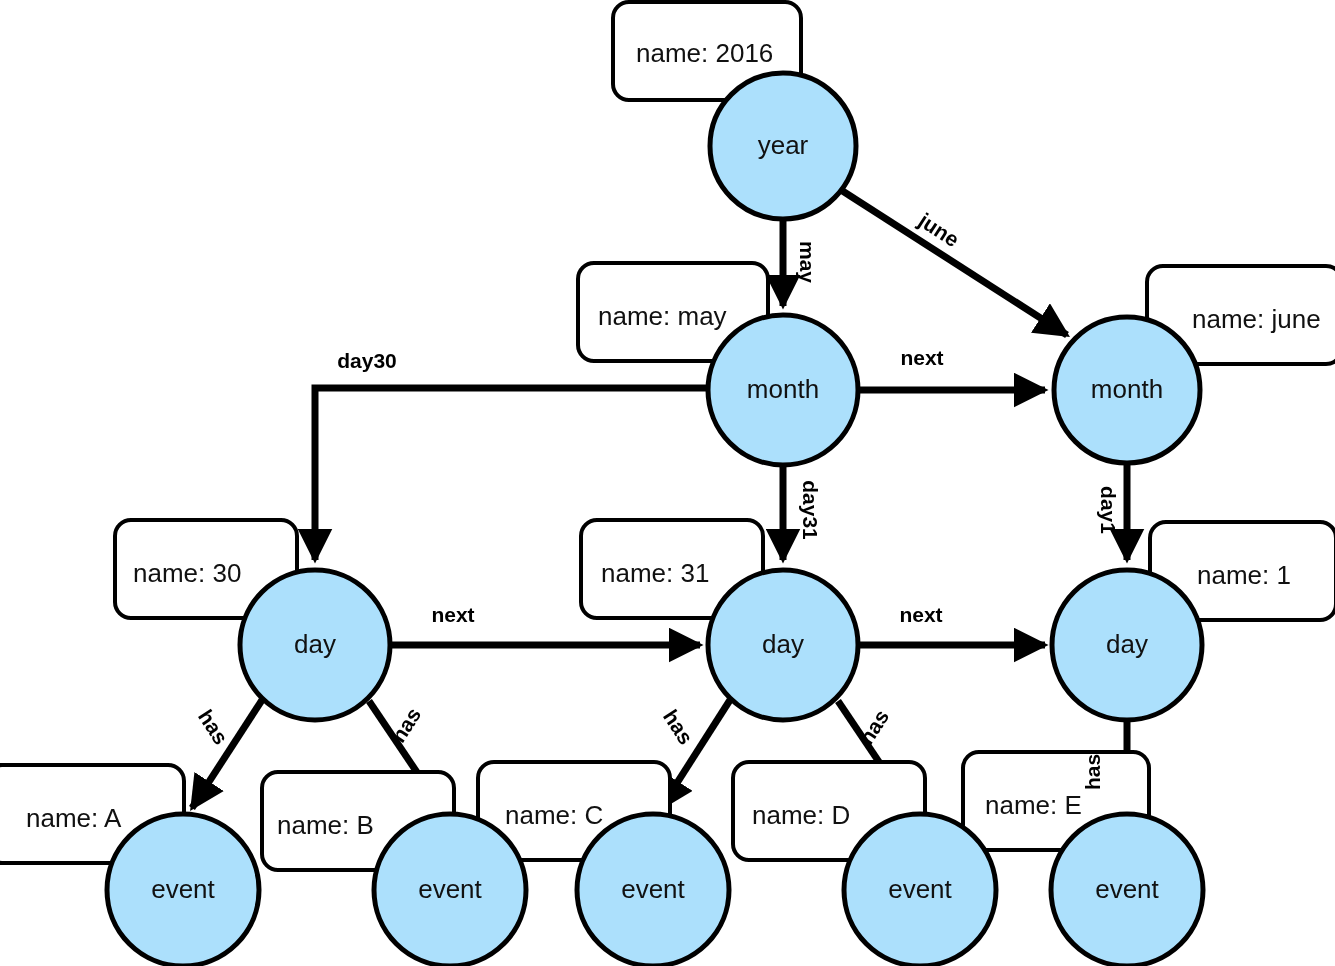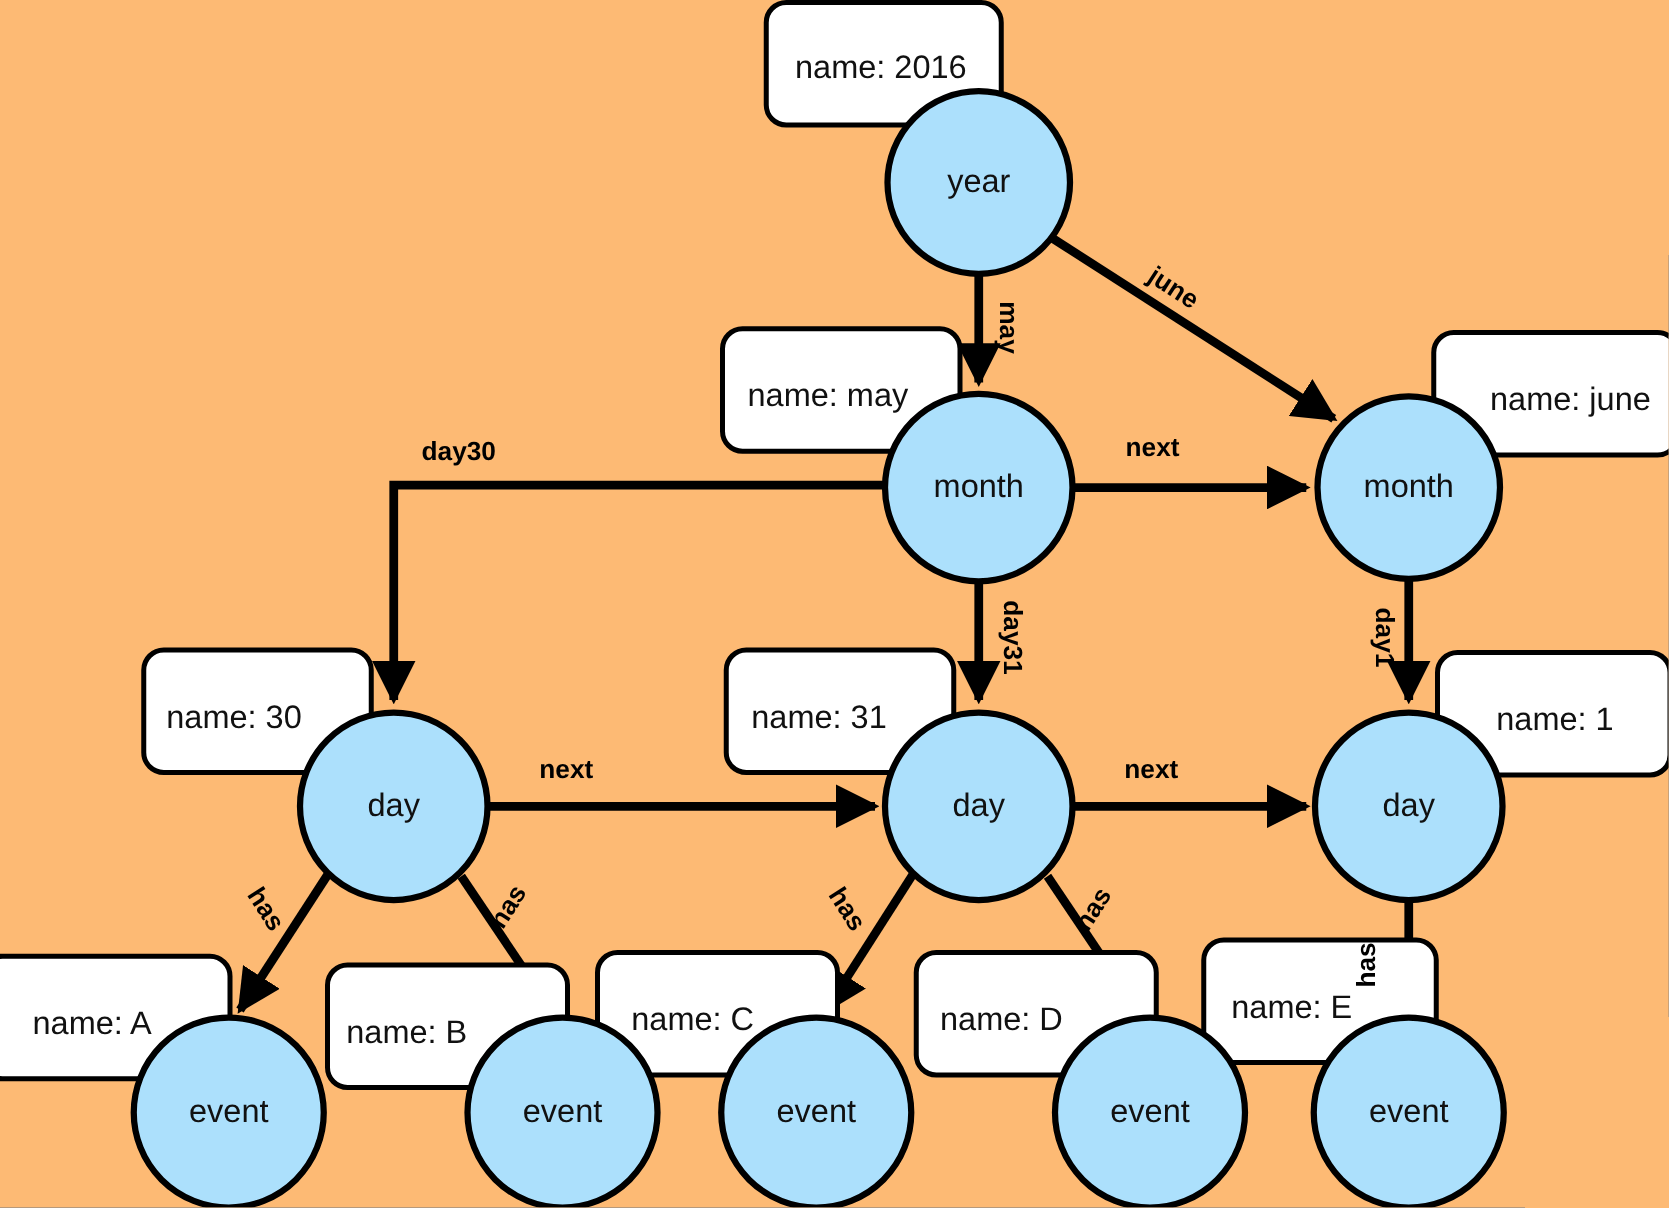--- a/index.html
+++ b/index.html
@@ -4,21 +4,21 @@
 <style>
   html, body {
     margin: 0;
     padding: 0;
     background: #808080;
   }
   #canvas-wrap {
     position: relative;
     width: 1335px;
     height: 966px;
-    background: #fdba74;
+    background: #ffffff;
     overflow: hidden;
     font-family: "Liberation Sans", sans-serif;
   }
   svg#graph {
     position: absolute;
     left: 0;
     top: 0;
     width: 1335px;
     height: 966px;
     display: block;

